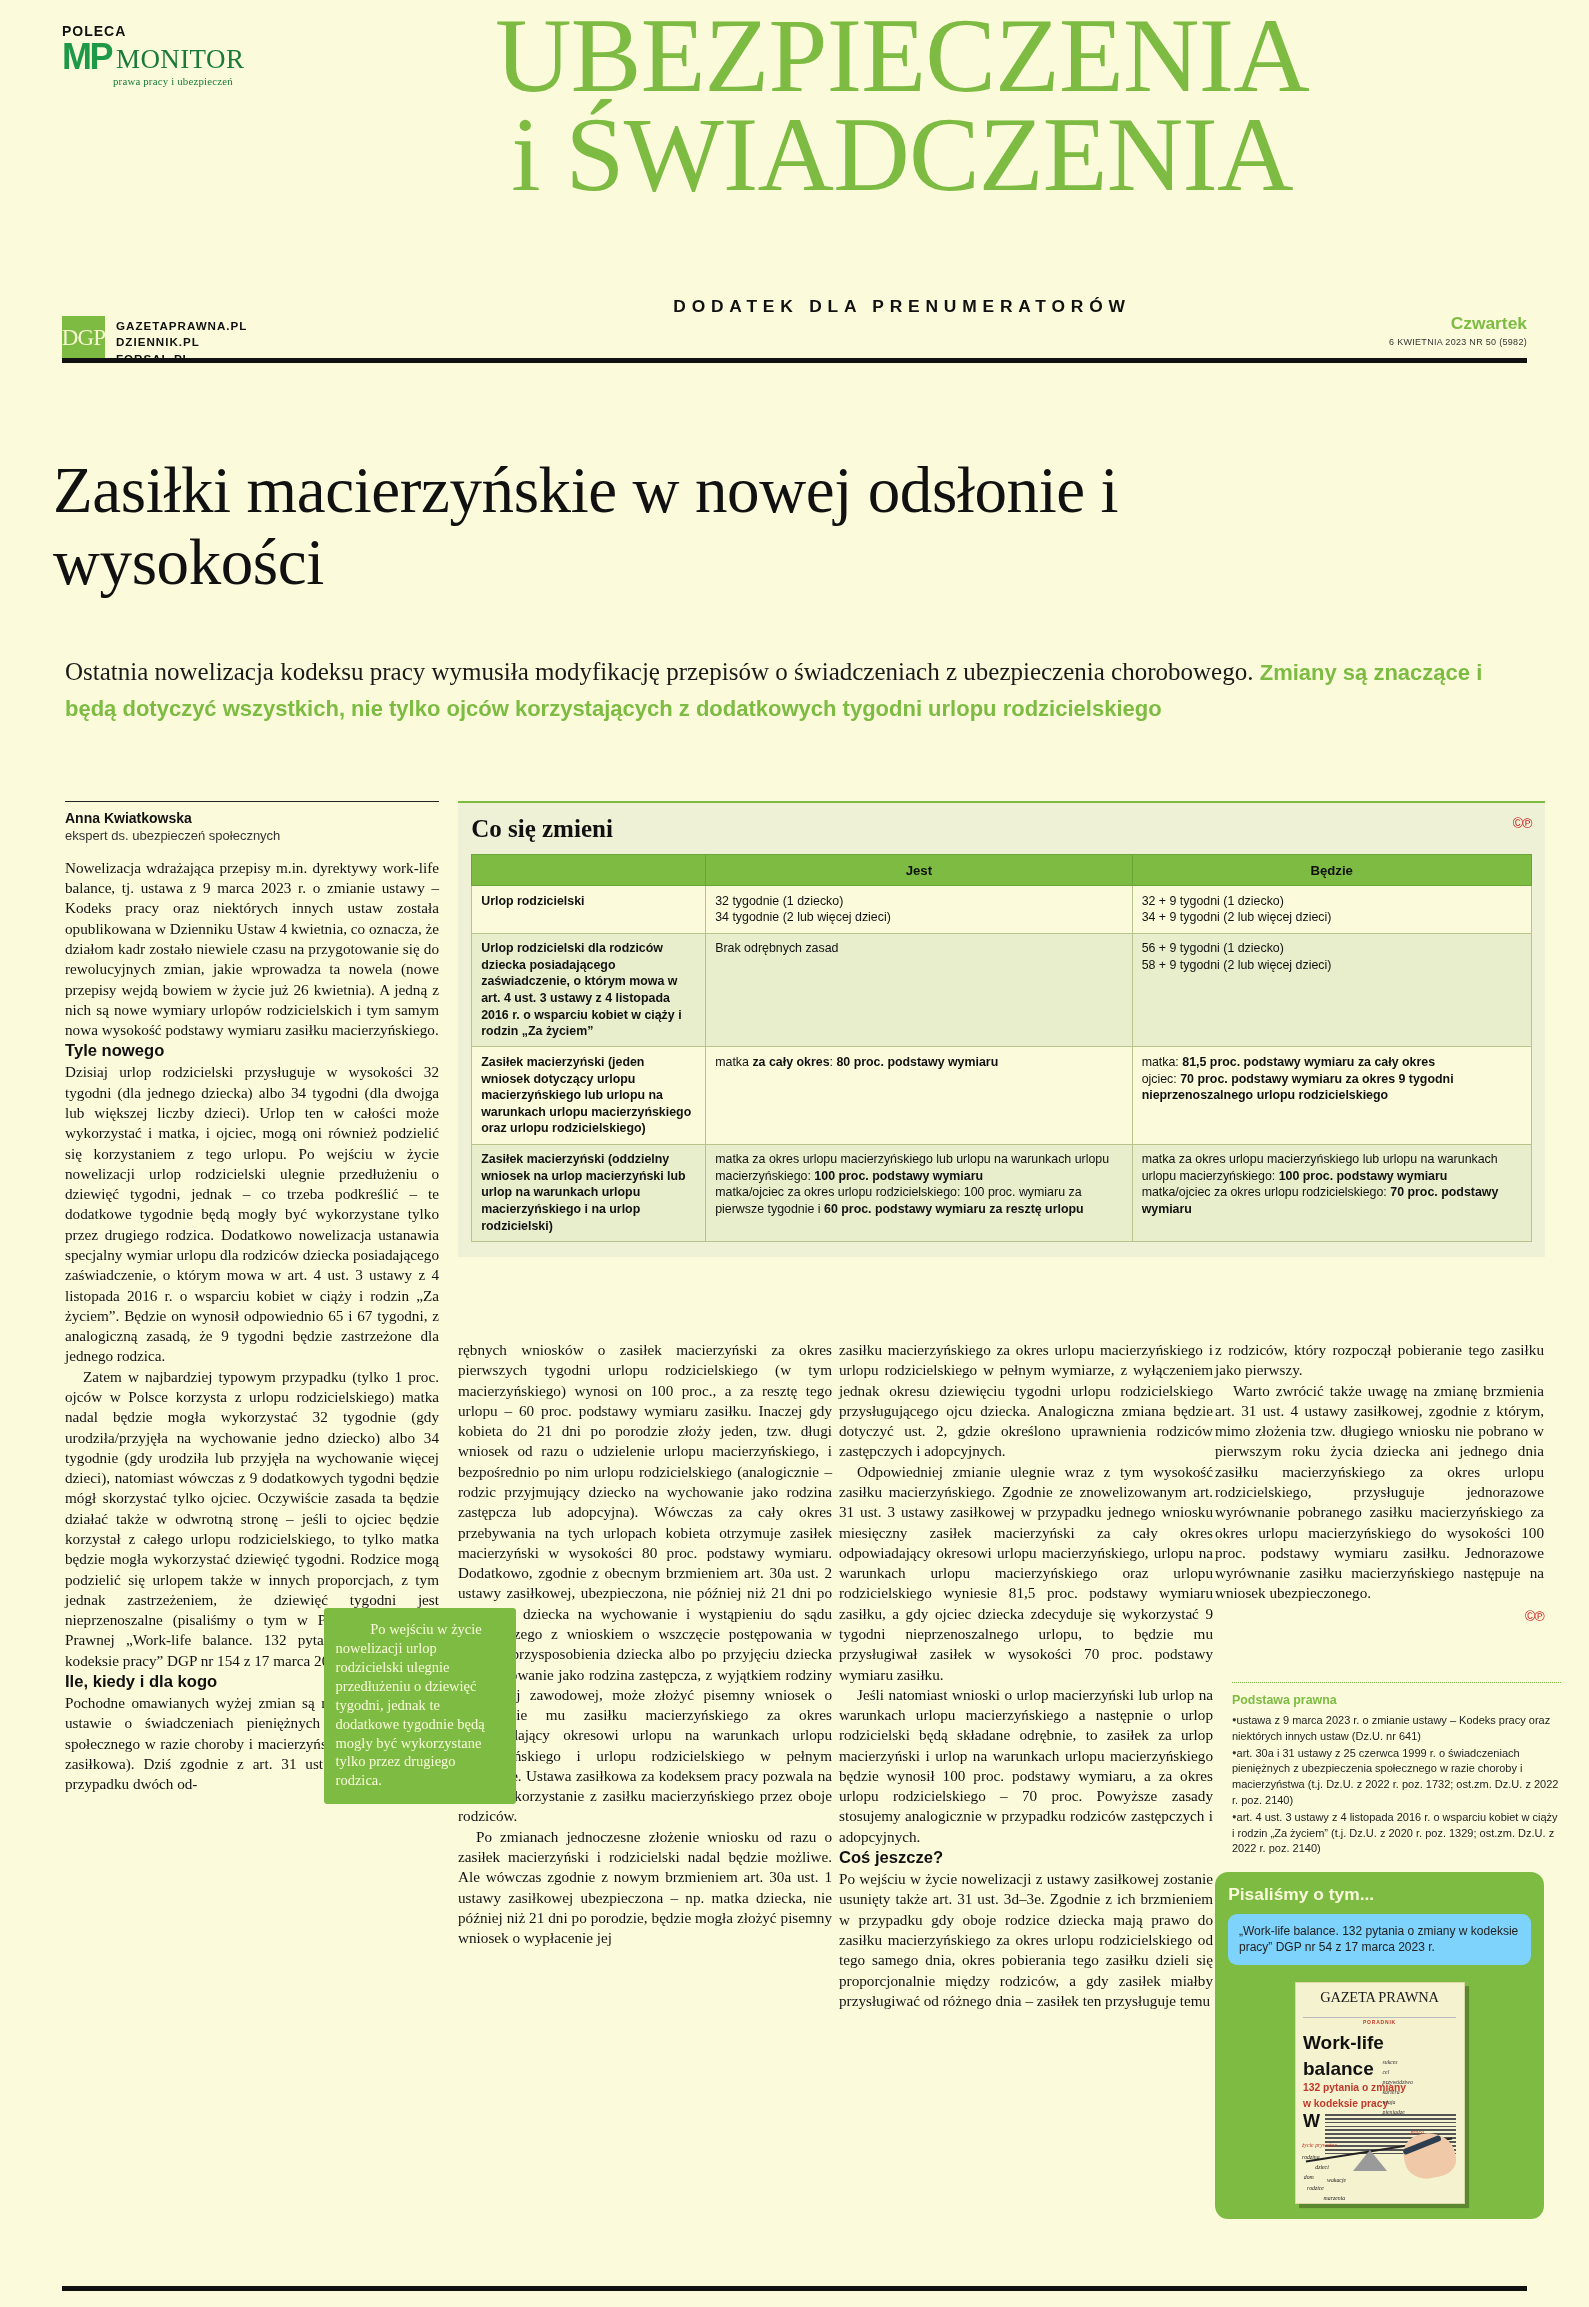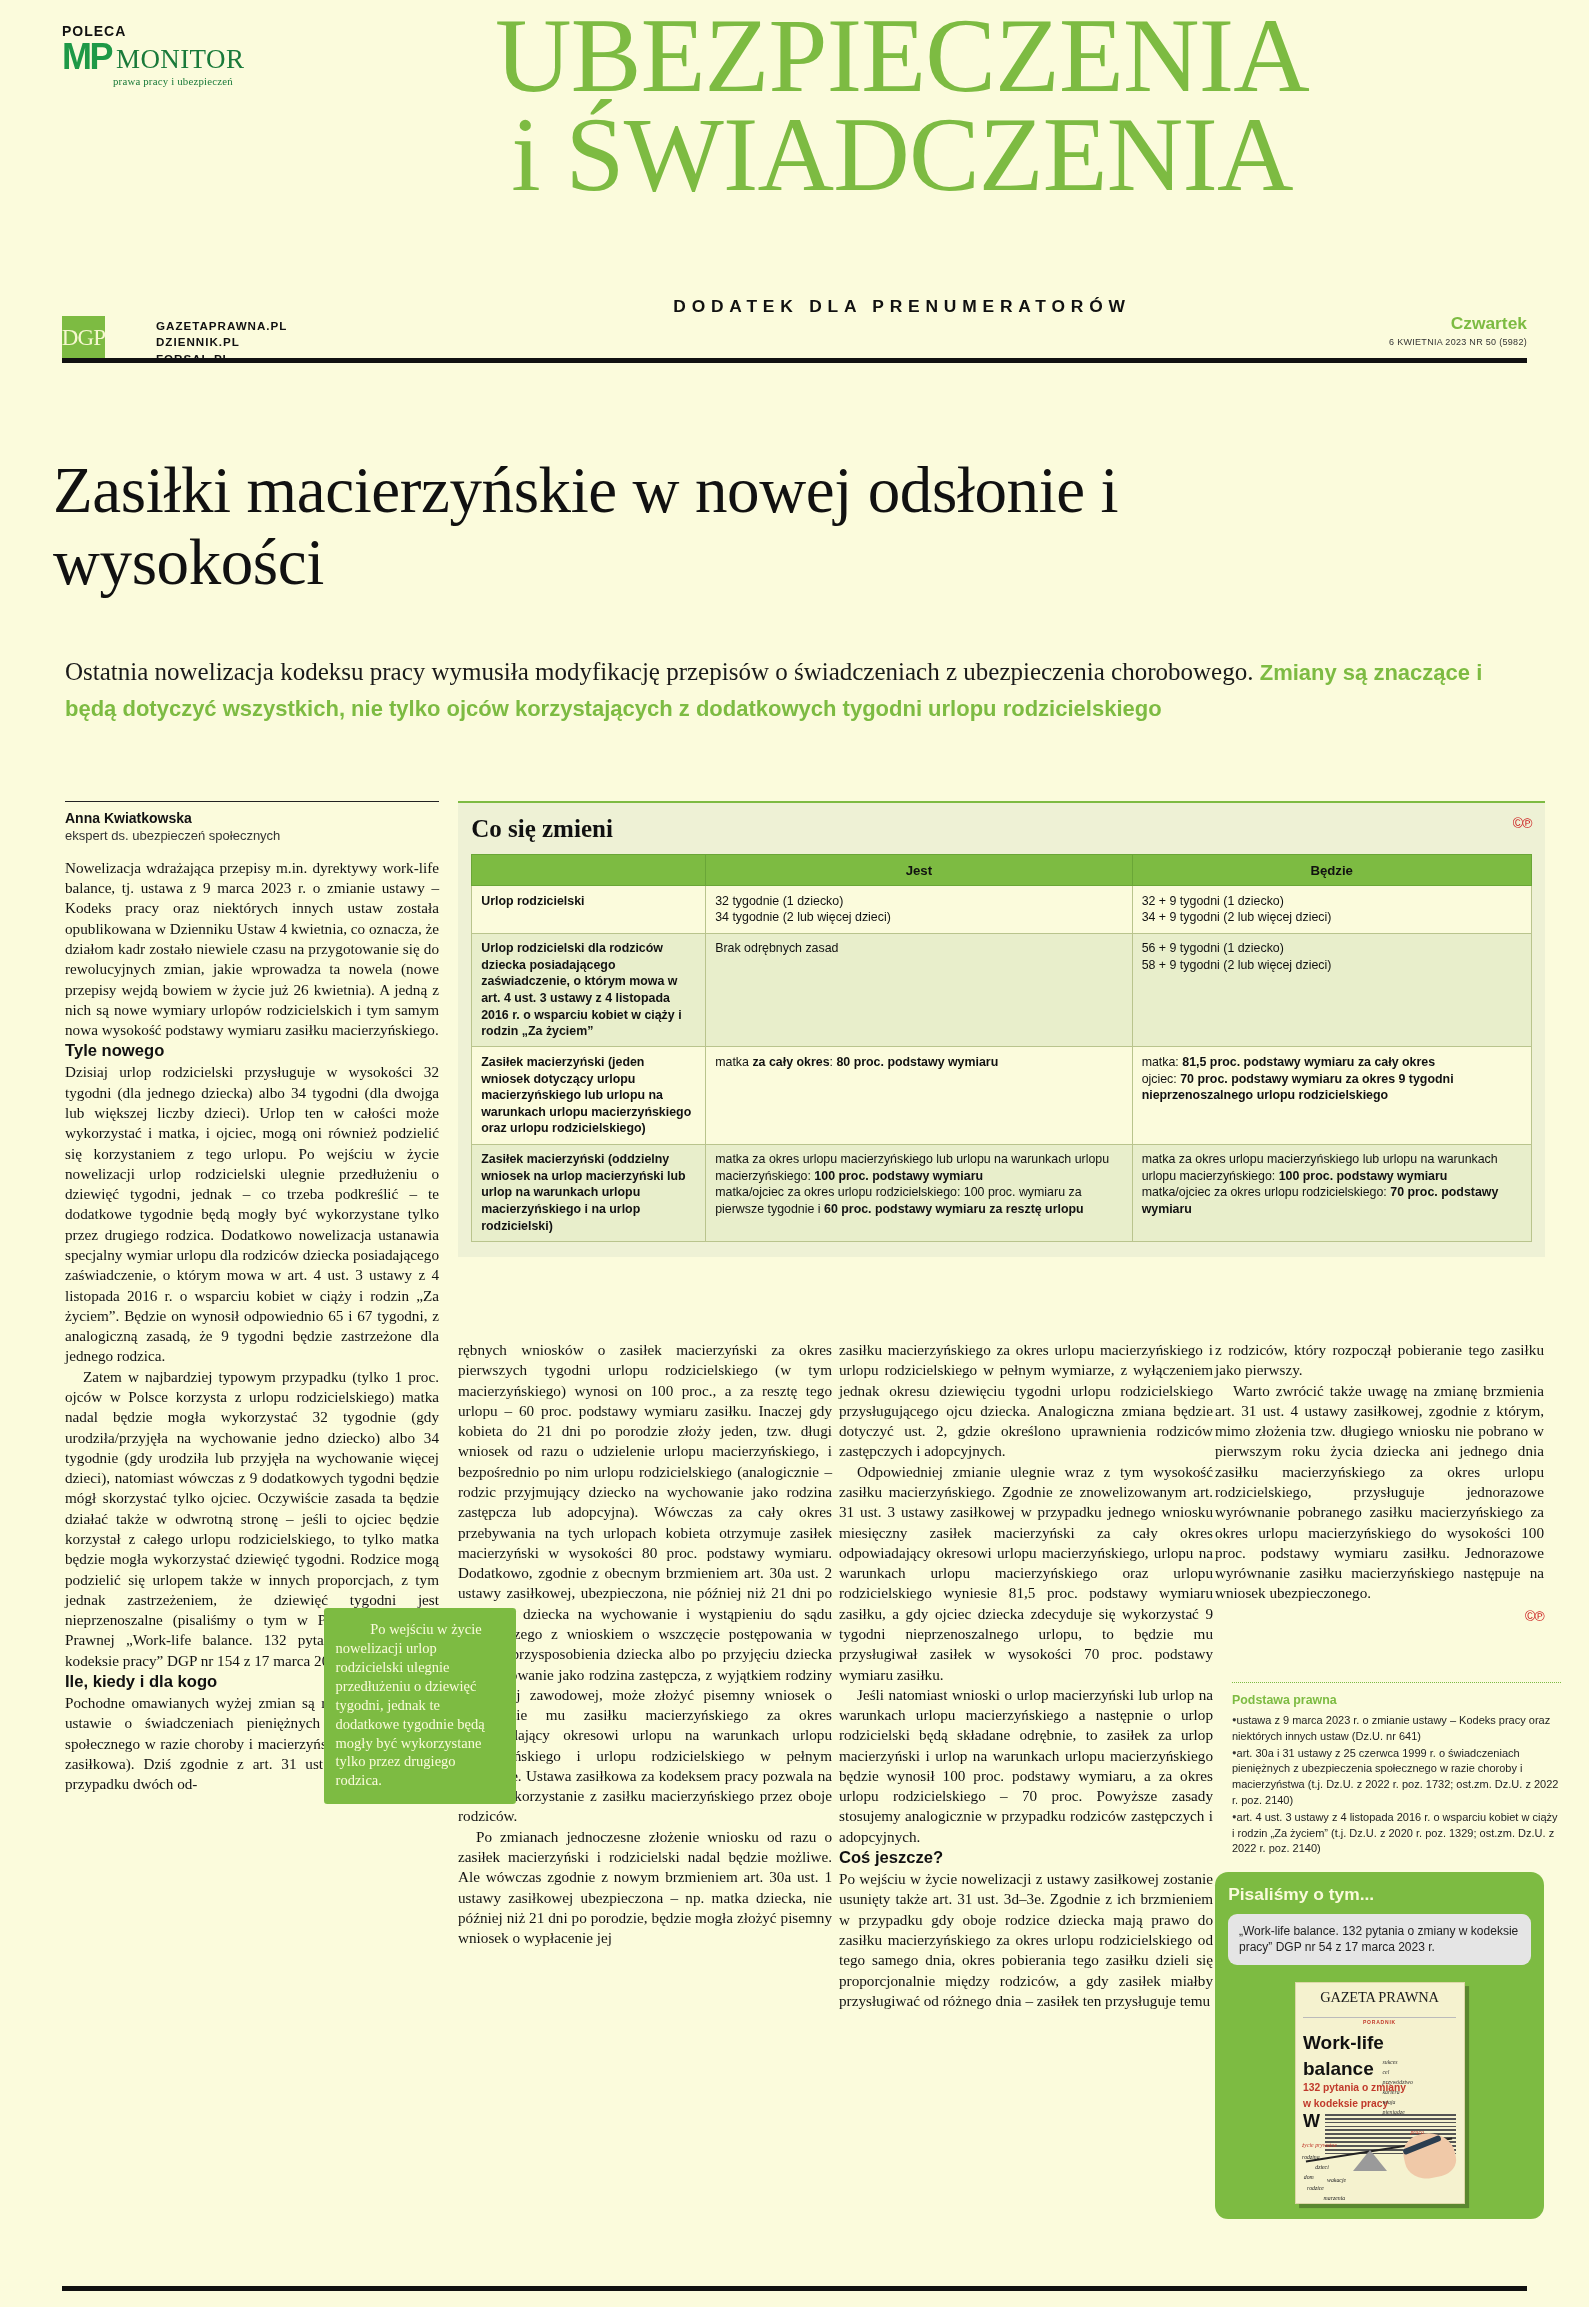--- a/index.html
+++ b/index.html
@@ -34,21 +34,21 @@
       color:#7dbb42; letter-spacing:-0.8px; white-space:nowrap; }
   .dodatek { position:absolute; left:248px; top:296px; width:1308px; text-align:center;
       font-family:"Liberation Sans", sans-serif; font-weight:bold; font-size:17.4px;
       letter-spacing:5.8px; color:#111; }
 
   .dgp-block { position:absolute; left:62px; top:316px; display:flex; align-items:flex-start; gap:11px; }
   .dgp-mark { width:43px; height:43px; background:#7dbb42; color:#f6f7cf;
       font-family:"Liberation Serif", serif; font-size:23px; display:flex;
       align-items:center; justify-content:center; letter-spacing:-0.8px; }
   .dgp-lines { font-family:"Liberation Sans", sans-serif; font-weight:bold; font-size:11.6px;
-      letter-spacing:1px; line-height:1.45; color:#111; padding-top:1.7px;margin-left:40px; }
+      letter-spacing:1px; line-height:1.45; color:#111; padding-top:1.7px; }
 
   .date-block { position:absolute; right:62px; top:313px; text-align:right; }
   .date-day { font-family:"Liberation Sans", sans-serif; font-weight:bold; font-size:17.4px;
       color:#7dbb42; }
   .date-full { font-family:"Liberation Sans", sans-serif; font-size:9px; letter-spacing:0.3px;
       color:#333; margin-top:3.3px; }
 
   .rule-thick { position:absolute; left:62px; right:62px; top:358px; height:5px; background:#111; }
 
   
@@ -116,21 +116,21 @@
   .podstawa h4 { margin:0 0 3.3px; font-size:12.4px; color:#7dbb42;
       font-family:"Liberation Sans", sans-serif; font-weight:bold; }
   .podstawa p { margin:0 0 1.7px; text-indent:0; }
   .podstawa p::before { content:"\25CF "; font-size:7.5px; vertical-align:1.7px; color:#333; }
 
   
   .pisalismy { position:absolute; left:1215px; top:1872px; width:329px;
       background:#7dbb42; border-radius:13.2px; padding:11.6px 13.2px 15px; }
   .pis-title { font-family:"Liberation Sans", sans-serif; font-weight:bold;
       font-size:17.4px; color:#fbfbdc; margin-bottom:9px; }
-  .pis-card { background:#e5e5e5; border-radius:9px; padding:9px 10.8px;
+  .pis-card { background:#7dd3fc; border-radius:9px; padding:9px 10.8px;
       font-family:"Liberation Sans", sans-serif; font-size:12px; line-height:1.4; color:#222; }
   .cover-wrap { display:flex; justify-content:center; margin-top:16.6px; }
   .cover { width:170px; height:222px; background:#f5f2cf; border:0.8px solid #ddd8a8;
       box-shadow:4.1px 4.1px 0 rgba(0,0,0,0.28); padding:6.6px 7.5px; position:relative;
       font-family:"Liberation Sans", sans-serif; overflow:hidden; }
   .cv-masthead { font-family:"Liberation Serif", serif; font-size:14.5px; color:#1a1a1a;
       letter-spacing:-0.2px; text-align:center; border-bottom:0.8px solid #bbb; padding-bottom:11px;}
   .cv-sub { text-align:center; font-size:5px; color:#c0392b; font-weight:bold;
       letter-spacing:0.8px; margin-top:0.8px; }
   .cv-h1 { font-size:19px; font-weight:bold; line-height:1.0; margin-top:7.5px; color:#111; }

